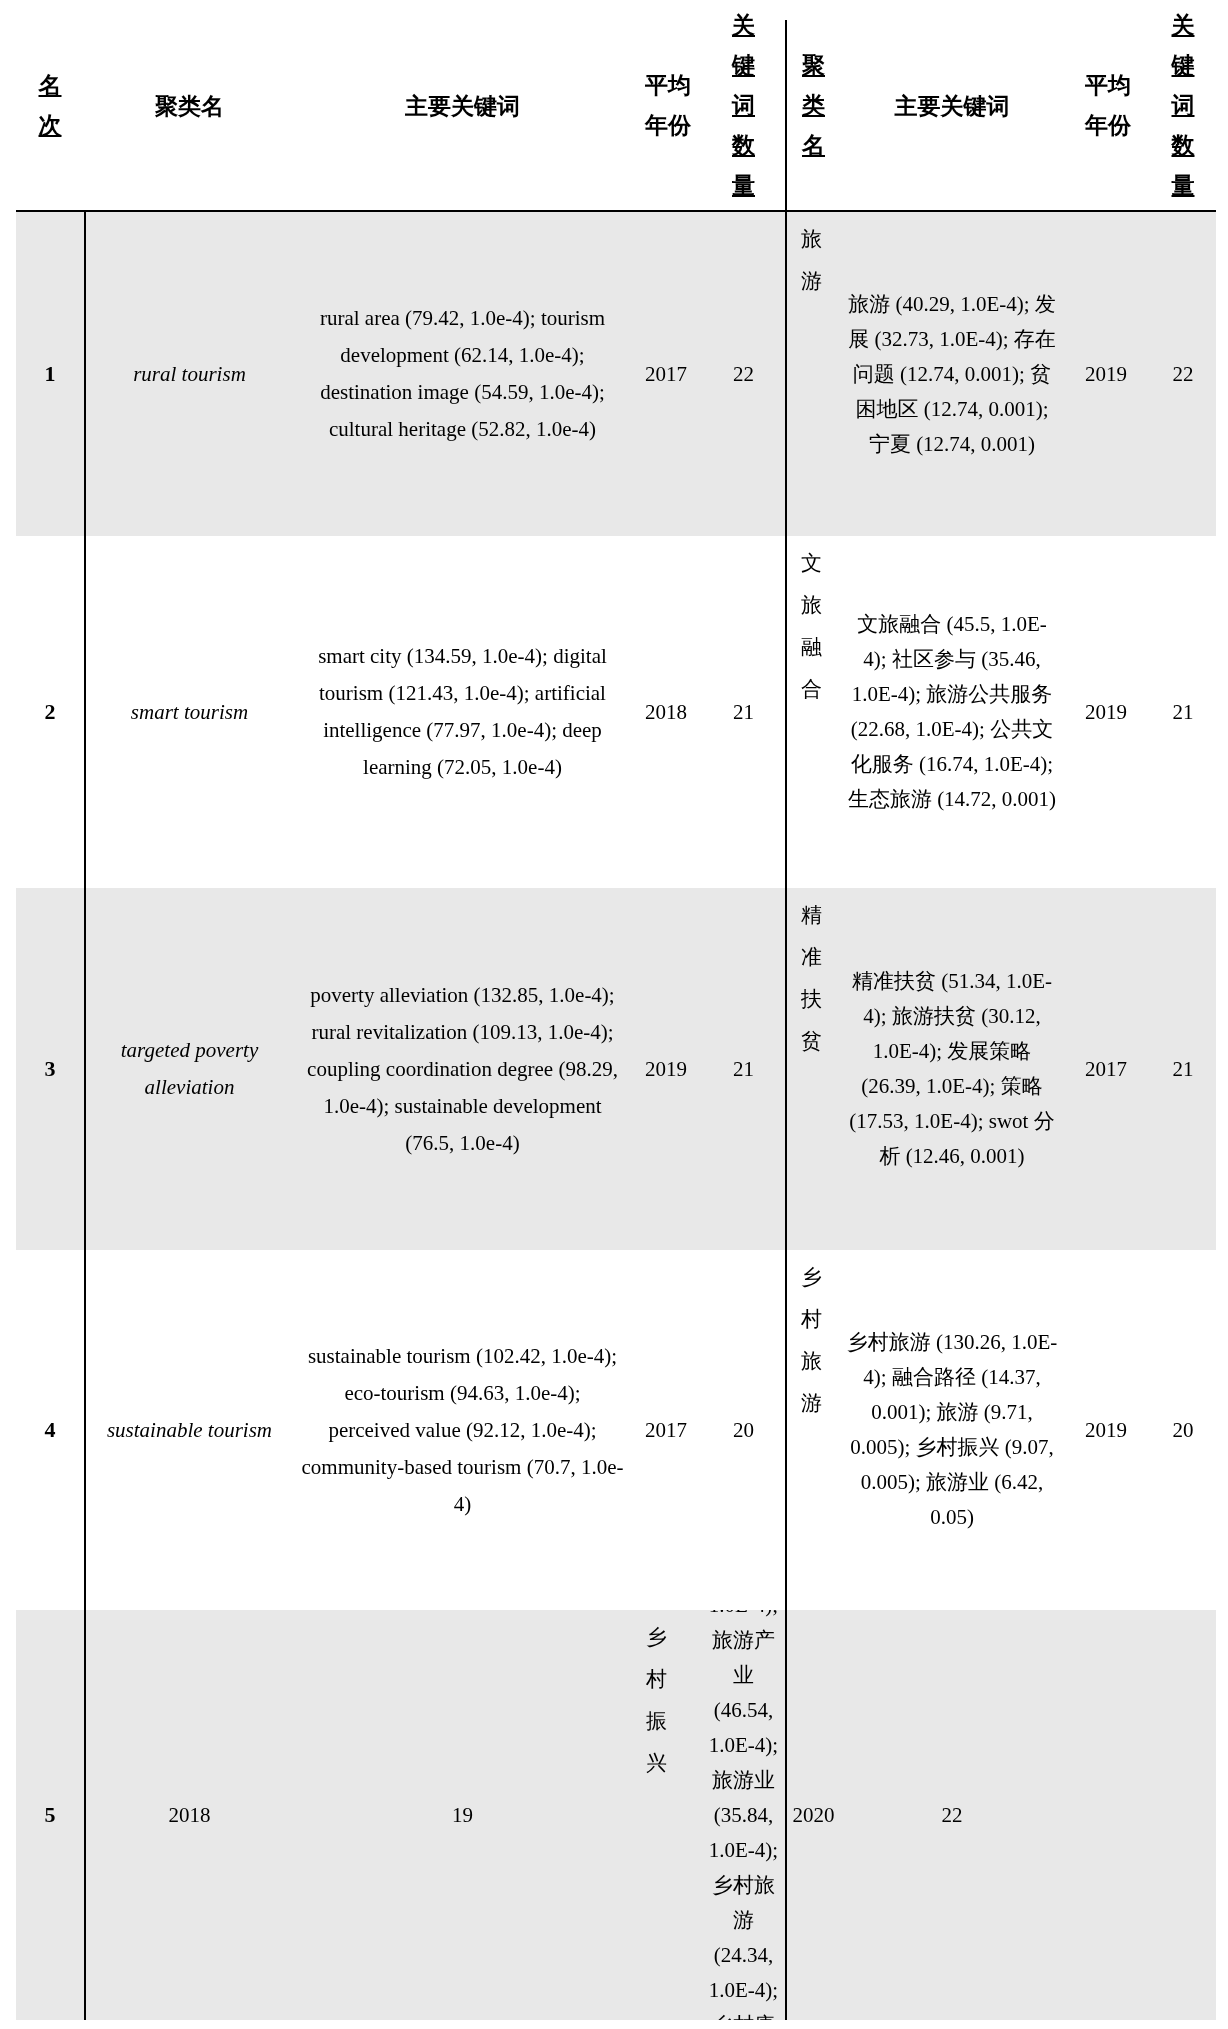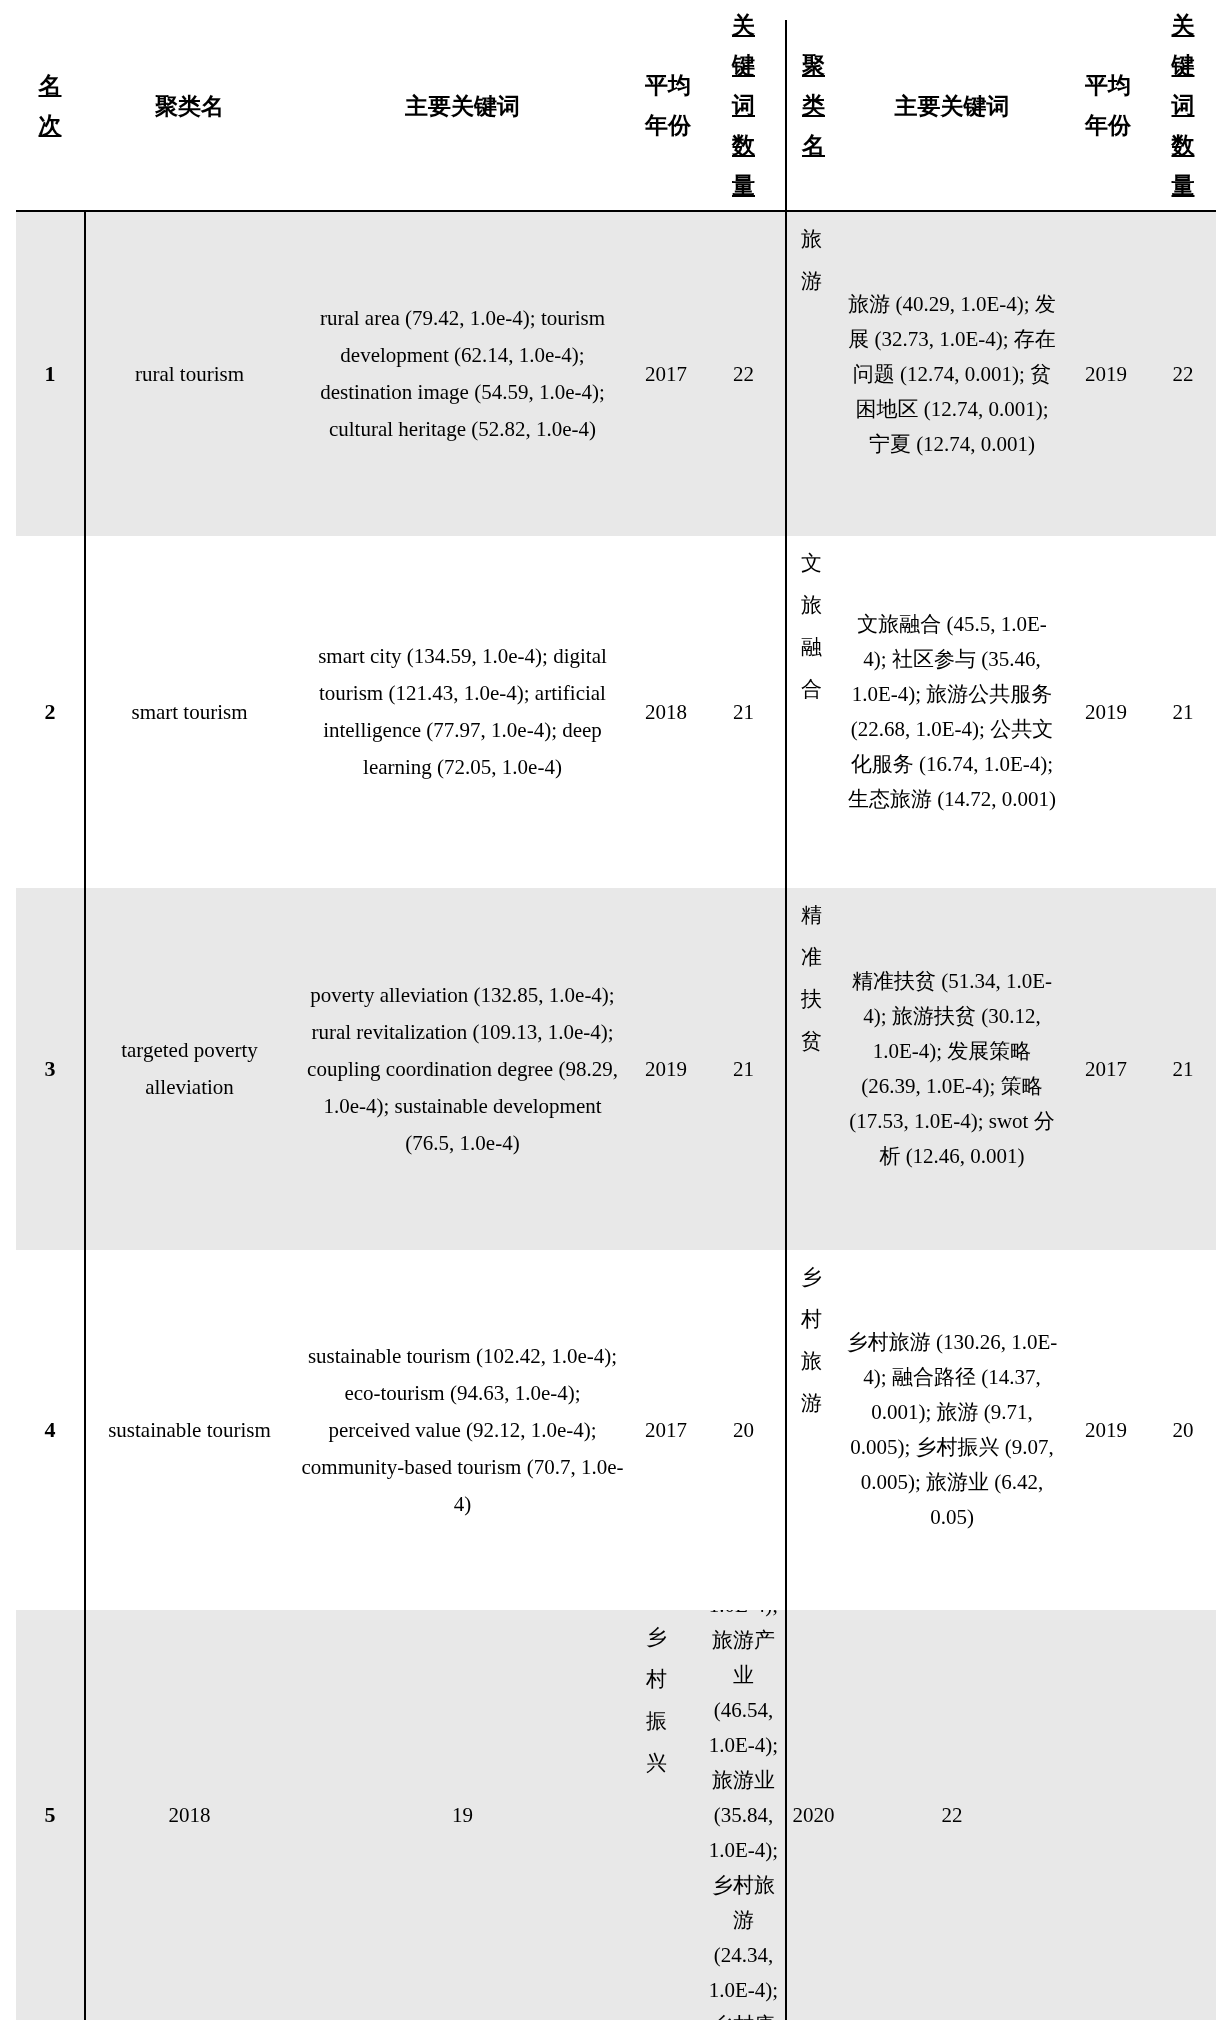--- a/index.html
+++ b/index.html
@@ -31,21 +31,21 @@
   .shaded { background: #e8e8e8; }
 
   .cell {
     display: flex;
     align-items: center;
     justify-content: center;
     text-align: center;
     overflow: hidden;
   }
   .c-rank   { font-size: 22px; font-weight: bold; }
-  .c-cluster-en { font-size: 21px; line-height: 37px; padding: 12px 10px; }
+  .c-cluster-en { font-size: 21px; line-height: 37px; padding: 12px 10px; font-style: italic; }
   .c-kw-en  { font-size: 21px; line-height: 37px; padding: 0 6px; }
   .c-year, .c-count { font-size: 21px; }
   .c-kw-zh  { font-size: 21px; line-height: 35px; padding: 8px 4px; }
   .c-cluster-zh {
     align-items: flex-start;
     justify-content: flex-start;
     padding: 6px 0 0 16px;
   }
   .vtext {
     display: block;

